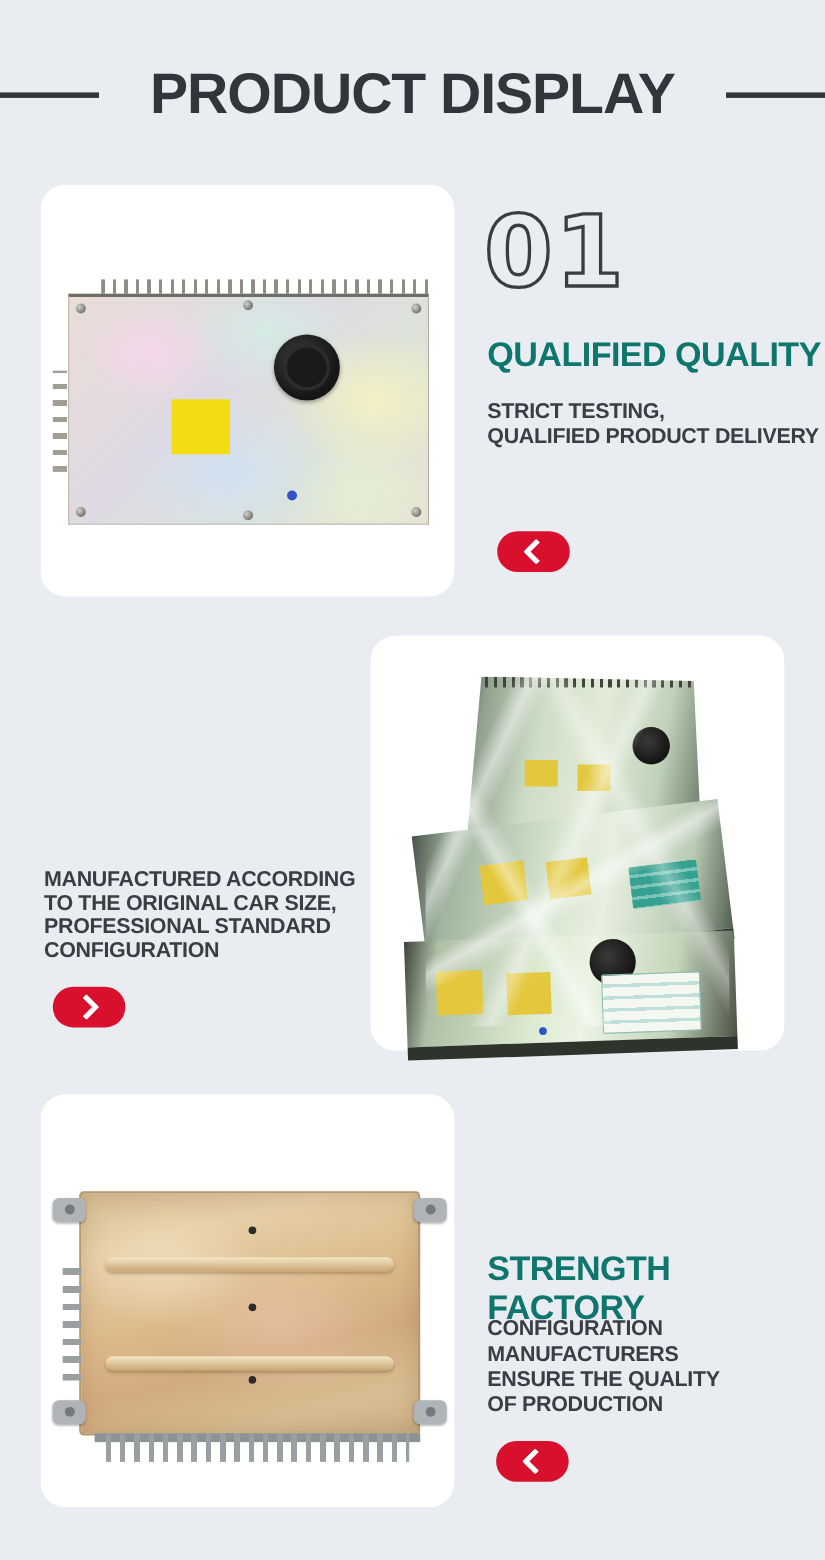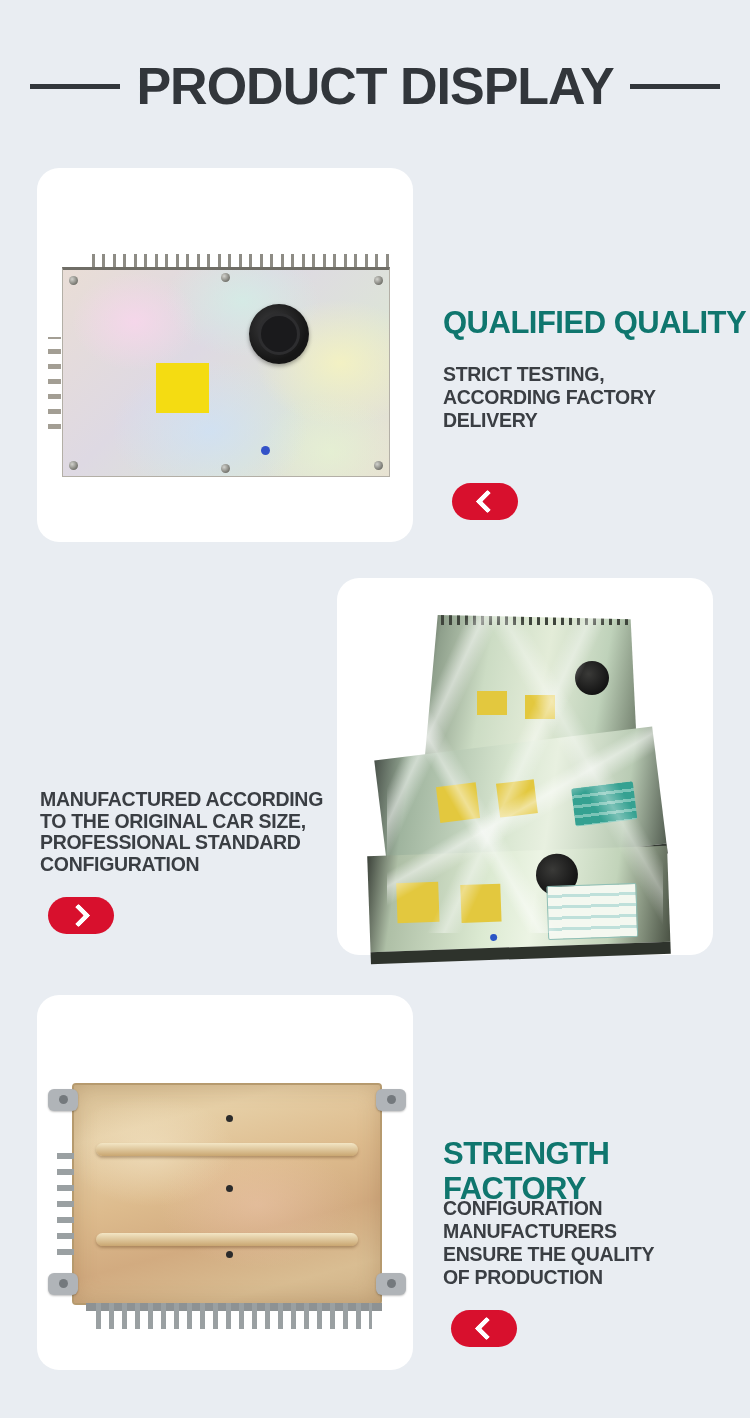--- a/index.html
+++ b/index.html
@@ -1,20 +1,20 @@
 <!DOCTYPE html>
 <html><head>
 <meta charset="utf-8">
 <style>
   html,body{margin:0;padding:0;background:#e9edf2;}
   .page{position:relative;width:750px;height:1418px;margin:0 auto;background:#e9edf2;
         font-family:"Liberation Sans",sans-serif;color:#33373c;overflow:hidden;}
 
   
-  .hdr{position:absolute;top:56px;left:0;right:0;display:flex;align-items:center;justify-content:center;gap:16px;}
+  .hdr{position:absolute;top:56px;left:0;right:0;display:flex;align-items:center;justify-content:space-between;gap:16px;}
   .hdr .dash{width:90px;height:5px;background:#32363b;}
   .hdr h1{margin:0;font-size:52px;font-weight:700;letter-spacing:-1px;color:#32363b;white-space:nowrap;}
 
   
   .num{position:absolute;font-family:"DejaVu Sans",sans-serif;font-weight:700;font-size:90px;line-height:1;
        color:transparent;-webkit-text-stroke:3px #3a3d40;letter-spacing:2px;}
   @supports not (-webkit-text-stroke:1px black){.num{color:#3a3d40;}}
   .h{position:absolute;margin:0;font-size:31px;font-weight:700;line-height:35px;letter-spacing:-0.5px;
      color:#0f766e;white-space:pre-line;}
   .body{position:absolute;margin:0;font-size:19.5px;font-weight:700;line-height:23px;letter-spacing:-0.3px;
@@ -130,23 +130,24 @@
         <div class="screw" style="left:158px;top:194px"></div>
         <div class="screw" style="left:311px;top:191px"></div>
         <div class="knob">
           <div class="knob-inner"></div>
         </div>
         <div class="ylabel1"></div>
         <div class="bluedot1"></div>
       </div>
     </div>
   </div>
+  <div class="num num1">01</div>
   <h2 class="h h1">QUALIFIED QUALITY</h2>
   <p class="body b1">STRICT TESTING,
-ACCORDING FACTORY DELIVERY</p>
+QUALIFIED PRODUCT DELIVERY</p>
   <button class="btn btn1">
     <span class="chev chev-left"></span>
   </button>
 
   <p class="body b2">MANUFACTURED ACCORDING
 TO THE ORIGINAL CAR SIZE,
 PROFESSIONAL STANDARD
 CONFIGURATION</p>
   <button class="btn btn2">
     <span class="chev chev-right"></span>

